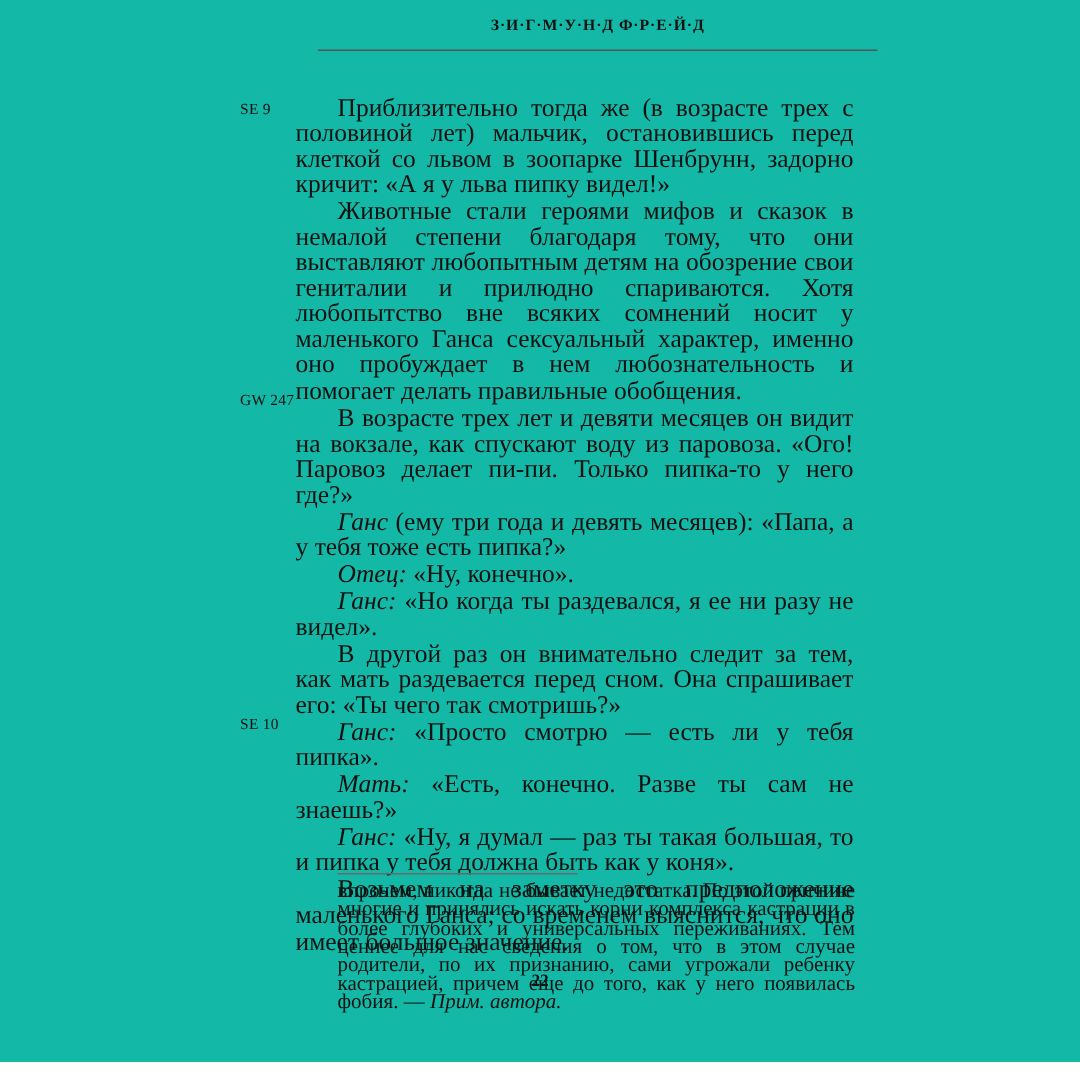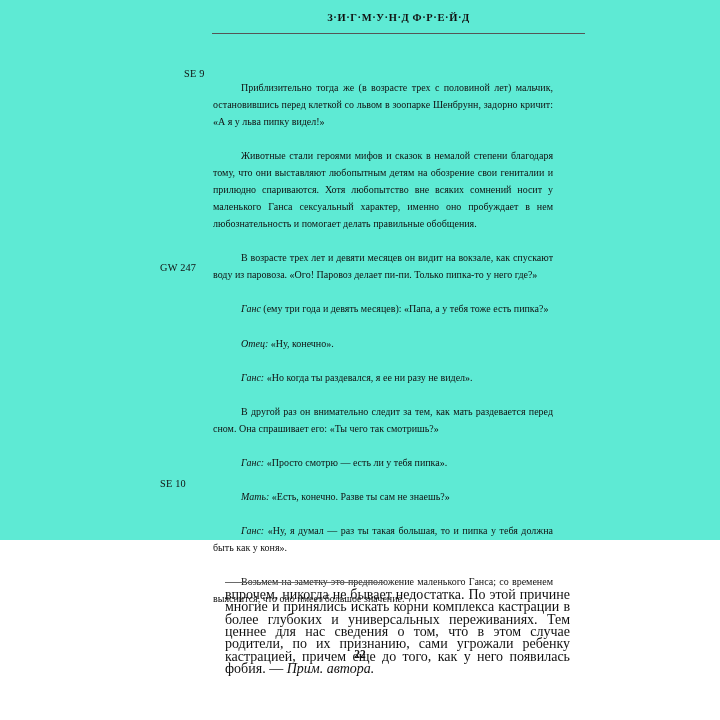--- a/index.html
+++ b/index.html
@@ -13,22 +13,22 @@
     overflow: hidden;
     font-family: "Liberation Serif", "DejaVu Serif", serif;
     color: #111111;
     position: relative;
   }
 
   .page {
     position: absolute;
     left: 0; top: 0;
     width: 720px;
-    height: 540px;
-    background: #5eead4;
+    height: 708px;
+    background: #14b8a6;
   }
 
   
   .runhead {
     position: absolute;
     left: 212px;
     top: 12px;
     width: 373px;
     text-align: center;
     font-family: "Liberation Serif", "DejaVu Serif", serif;
@@ -49,22 +49,22 @@
 
   
   .column {
     position: absolute;
     left: 196px;
     top: 62px;
     width: 374px;
   }
 
   p.para {
-    margin: 17px;
-    font-size: 10px;
+    margin: 1px;
+    font-size: 17px;
     line-height: 17.05px;
     text-align: justify;
     text-indent: 28px;
     hyphens: manual;
     -webkit-hyphens: manual;
   }
   p.para em, span.it {
     font-style: italic;
   }
 
@@ -116,21 +116,21 @@
   }
 </style>
 </head>
 <body>
 
 <div class="page">
 
   <div class="runhead">З·И·Г·М·У·Н·Д   Ф·Р·Е·Й·Д</div>
   <div class="runhead-rule"></div>
 
-  <div class="marginnote" style="top:68px;margin-left:24px;">SE 9</div>
+  <div class="marginnote" style="top:68px;">SE 9</div>
   <div class="marginnote" style="top:262px;text-align:right;">GW 247</div>
   <div class="marginnote" style="top:478px;">SE 10</div>
 
   <div class="column">
 
     <p class="para">Приблизительно тогда же (в возрасте трех с половиной лет) мальчик, остановившись перед клеткой со львом в зоопарке Шенбрунн, задорно кричит: «А я у льва пипку видел!»</p>
 
     <p class="para">Животные стали героями мифов и сказок в немалой степени благодаря тому, что они выставляют любопытным детям на обозрение свои гениталии и прилюдно спариваются. Хотя любопытство вне всяких сомнений носит у маленького Ганса сексуальный характер, именно оно пробуждает в нем любознательность и помогает делать правильные обобщения.</p>
 
     <p class="para">В возрасте трех лет и девяти месяцев он видит на вокзале, как спускают воду из паровоза. «Ого! Паровоз делает пи-пи. Только пипка-то у него где?»</p>

